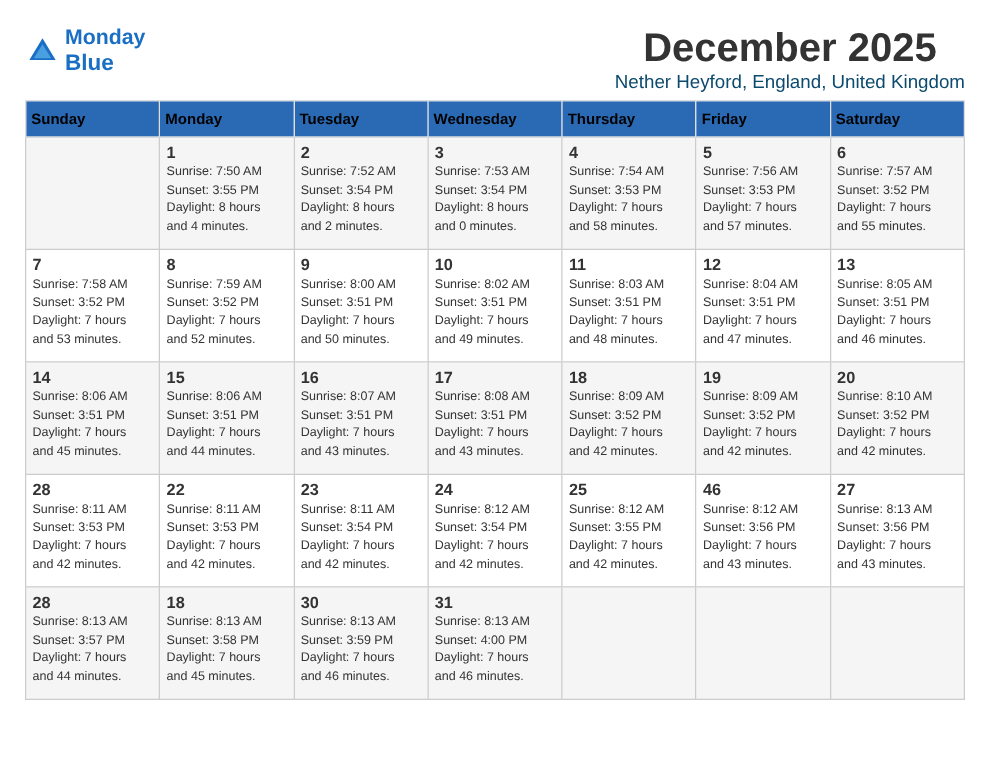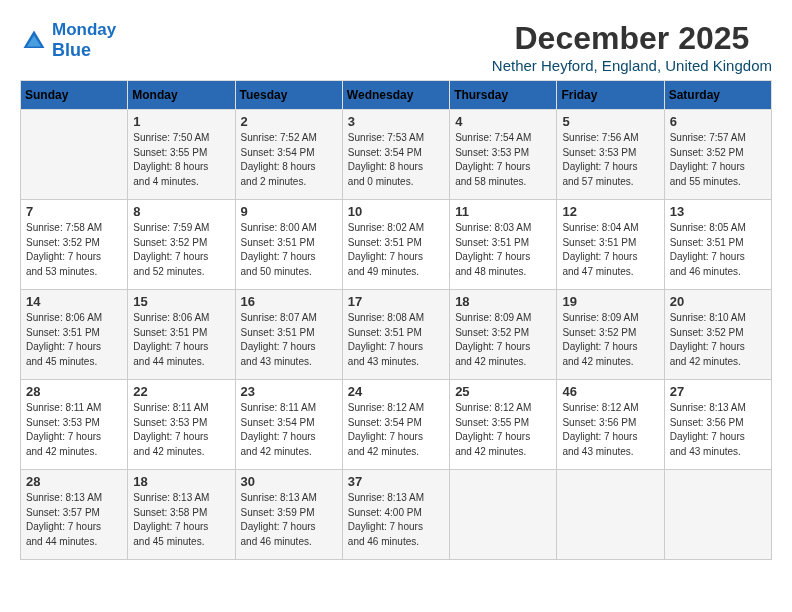--- a/index.html
+++ b/index.html
@@ -235,21 +235,21 @@
         </td>
         <td>
           <span class="day-num">18</span>
           <div class="day-info">Sunrise: 8:13 AM<br>Sunset: 3:58 PM<br>Daylight: 7 hours<br>and 45 minutes.</div>
         </td>
         <td>
           <span class="day-num">30</span>
           <div class="day-info">Sunrise: 8:13 AM<br>Sunset: 3:59 PM<br>Daylight: 7 hours<br>and 46 minutes.</div>
         </td>
         <td>
-          <span class="day-num">37</span>
+          <span class="day-num">31</span>
           <div class="day-info">Sunrise: 8:13 AM<br>Sunset: 4:00 PM<br>Daylight: 7 hours<br>and 46 minutes.</div>
         </td>
         <td></td>
         <td></td>
         <td></td>
       </tr>
     </tbody>
 </table>
 
 </body></html>

